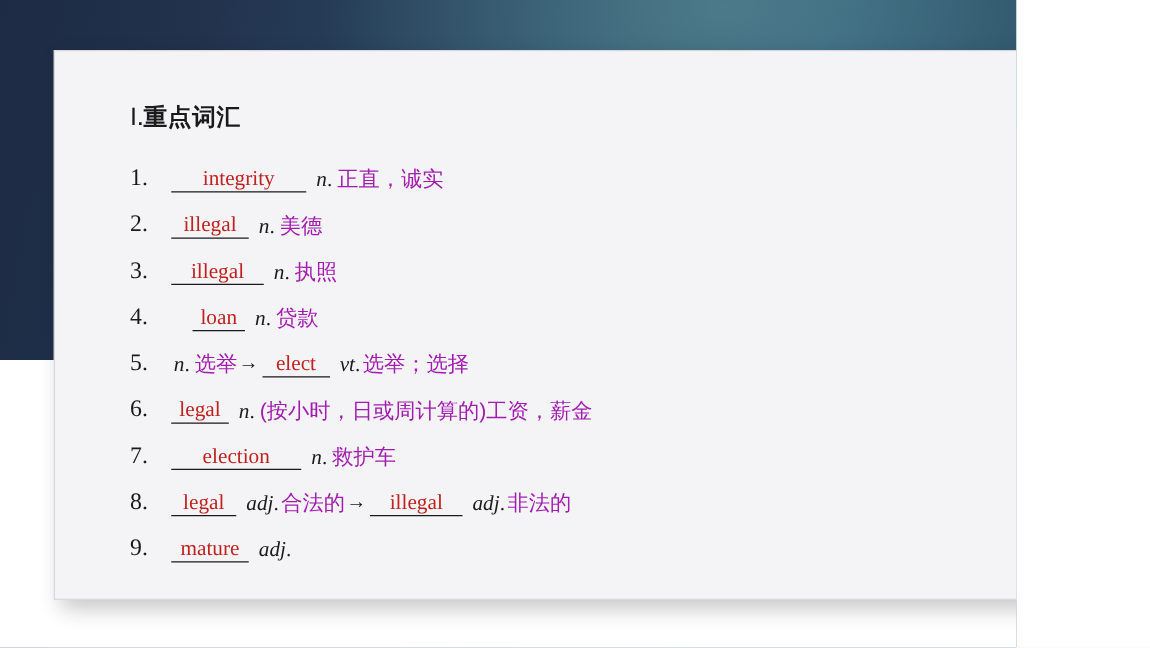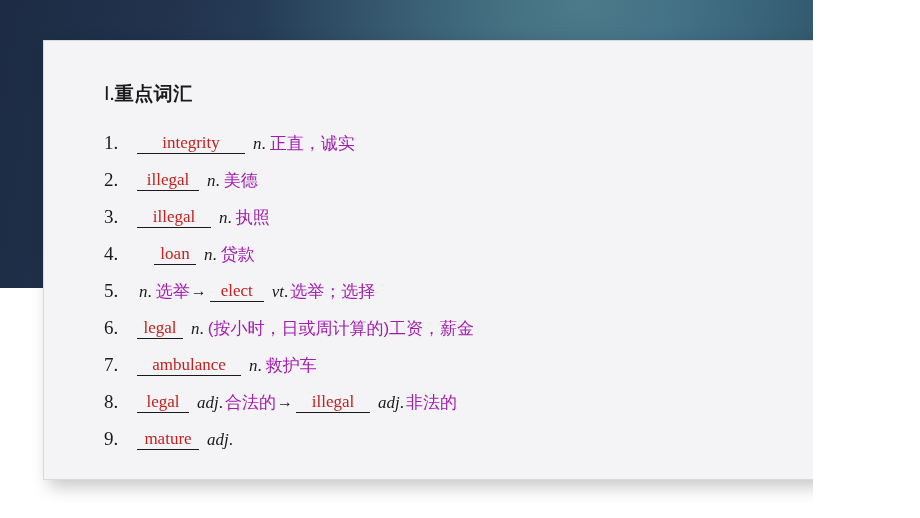--- a/index.html
+++ b/index.html
@@ -258,21 +258,21 @@
           <span class="blank w-wage">
               <span class="answer">legal</span>
             </span>
           <span class="pos"><span>n</span><span class="dot">.</span></span>
           <span class="meaning">(按小时，日或周计算的)工资，薪金</span>
         </li>
 
         <li class="vocab-row">
           <span class="row-num">7.</span>
           <span class="blank w-ambulance">
-              <span class="answer">ambulance</span>
+              <span class="answer">election</span>
             </span>
           <span class="pos"><span>n</span><span class="dot">.</span></span>
           <span class="meaning">救护车</span>
         </li>
 
         <li class="vocab-row">
           <span class="row-num">8.</span>
           <span class="blank w-legal">
               <span class="answer">legal</span>
             </span>

